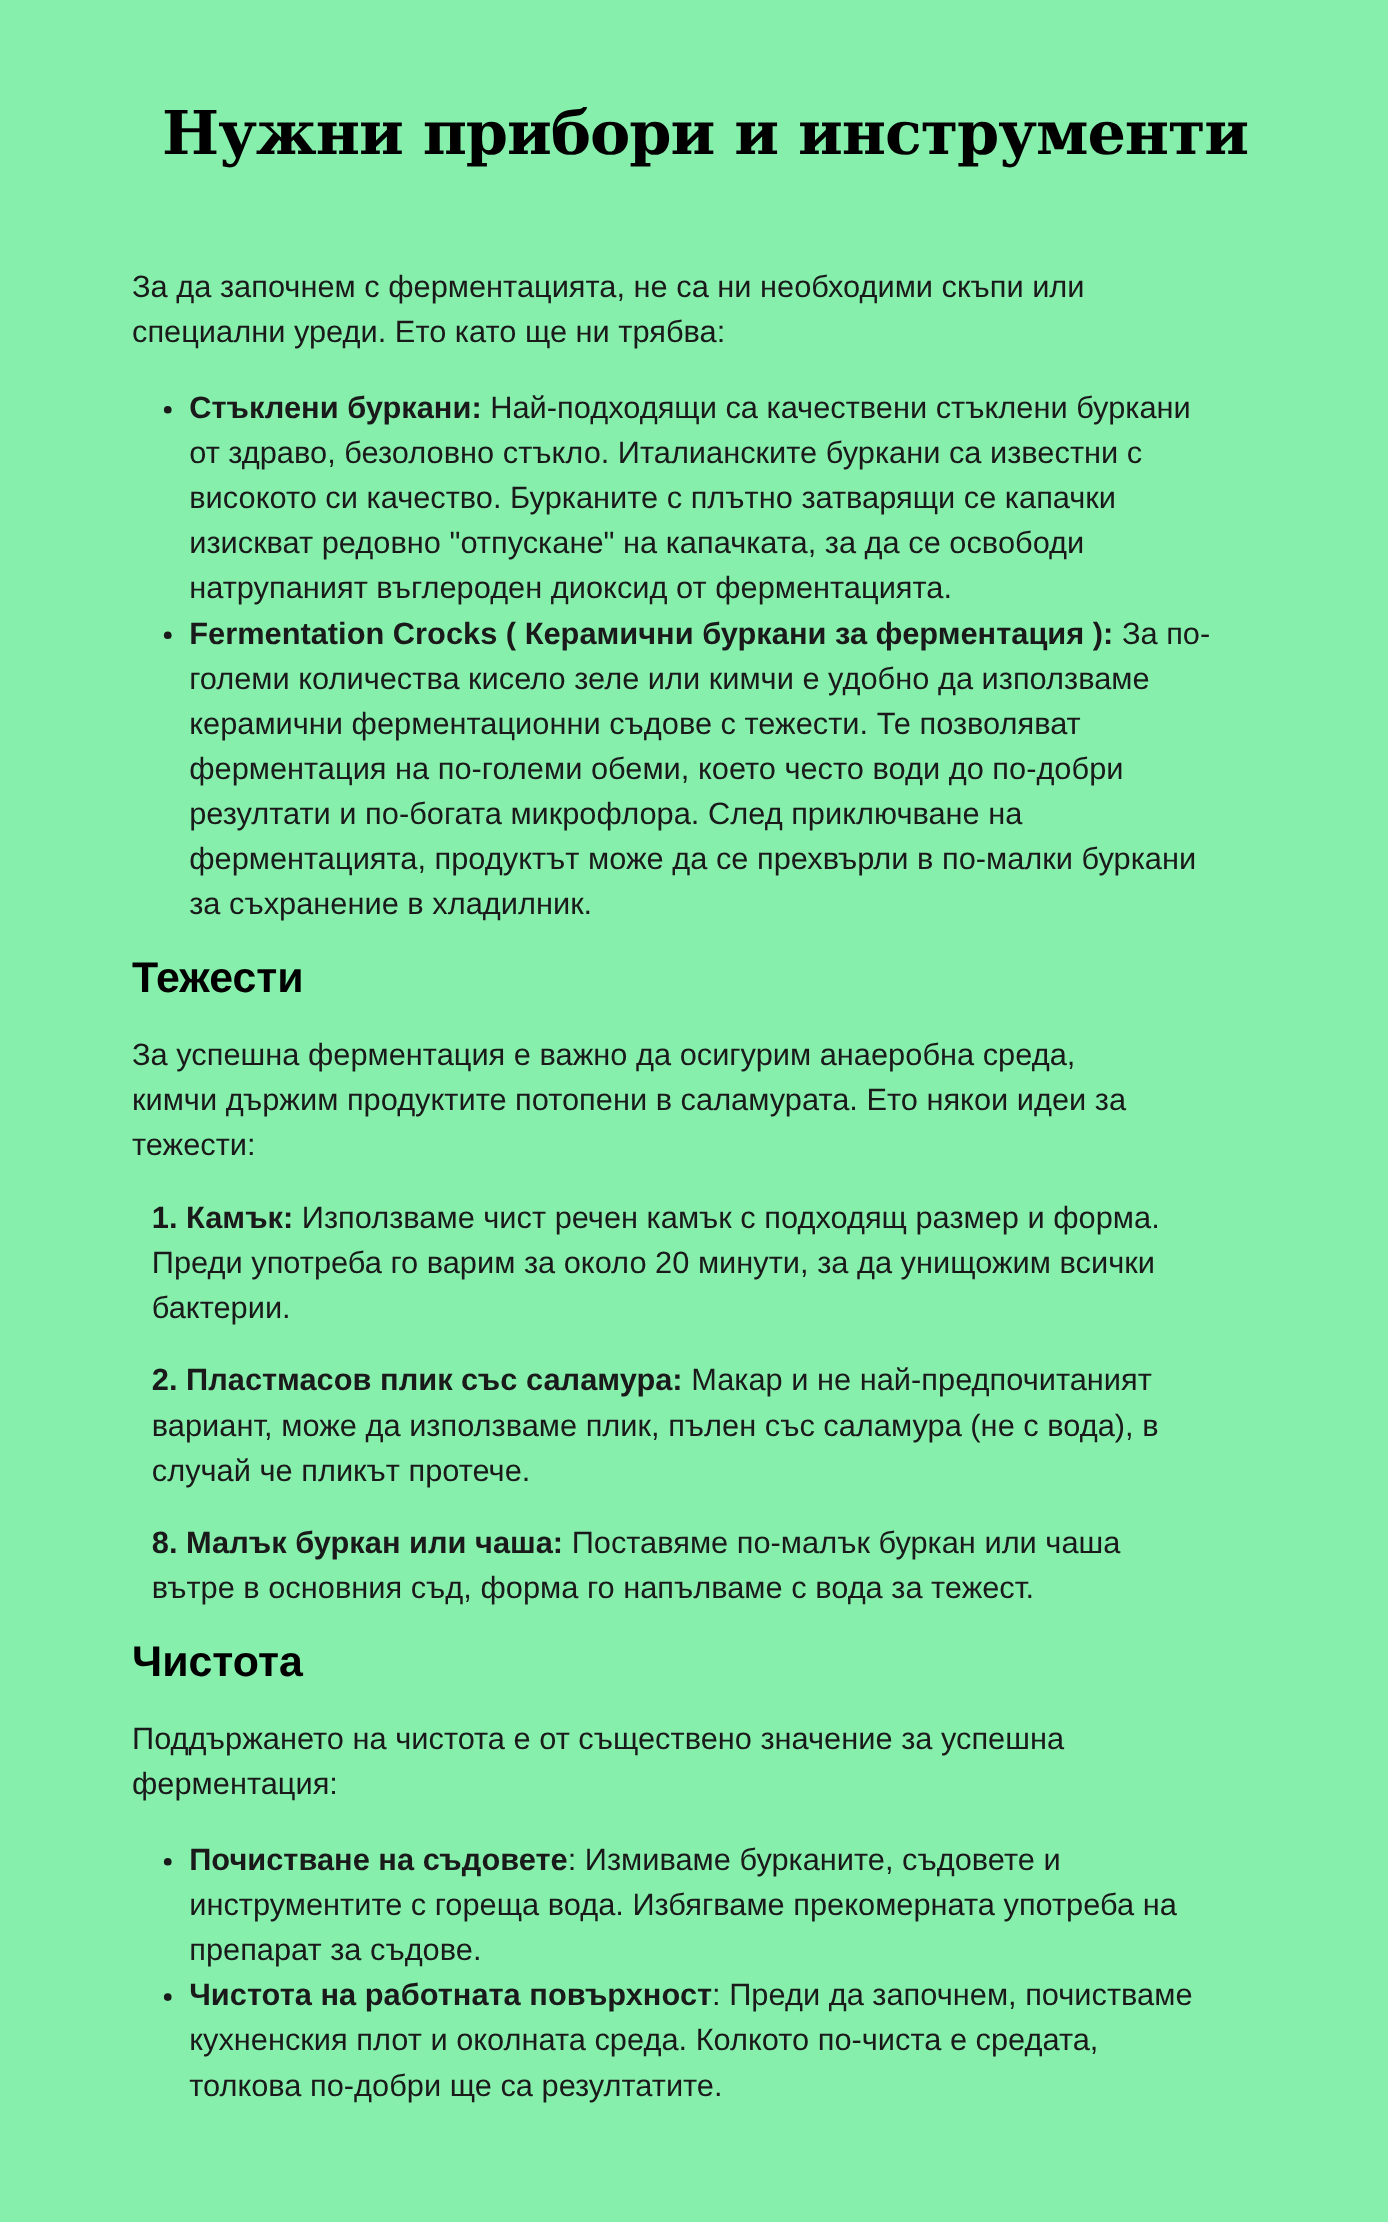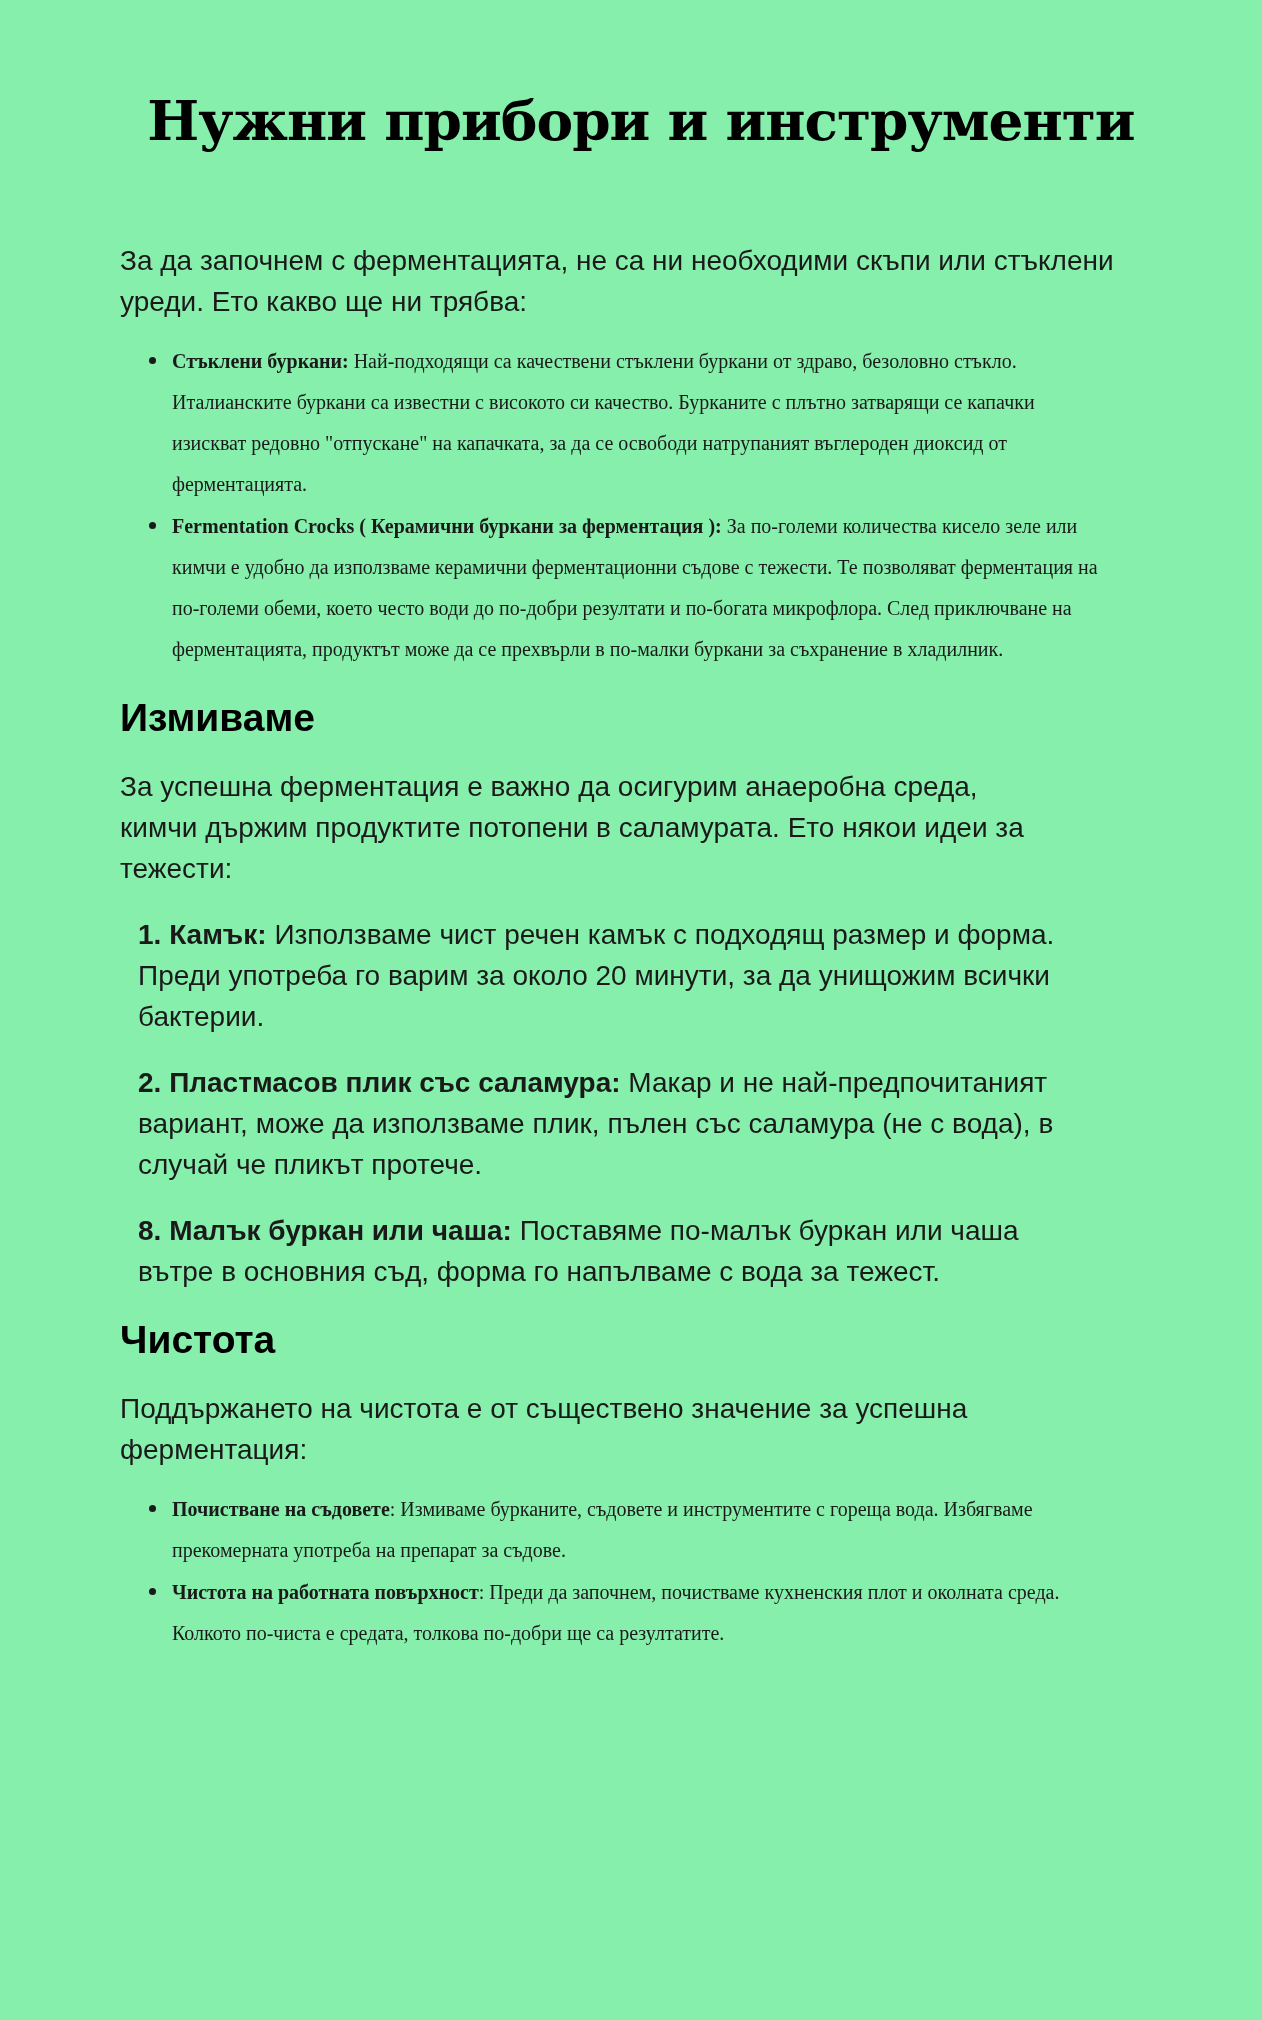--- a/index.html
+++ b/index.html
@@ -30,27 +30,26 @@
   }
   h2.section-heading {
     font-size: 39px;
     line-height: 48px;
     font-weight: 700;
     color: #000000;
     margin-top: 24px;
     letter-spacing: 0px;
   }
   ul.doc-list {
-    margin: 18px 0 0 0;
+    margin: 28px 0 0 0;
     padding-left: 50px;
     padding-right: 55px;
     list-style: disc outside;
-    font-size: 20px;
+    font-size: 28px;
     line-height: 41px;
-    font-family: Liberation Serif, serif;
   }
   ul.doc-list li { padding-left: 2px; }
   ul.doc-list li::marker { color: #1a1a1a; font-size: 24px; }
   .para {
     font-size: 28px;
     line-height: 41px;
     margin-top: 24px;
     max-width: 925px;
   }
   .num-item {
@@ -61,28 +60,28 @@
   }
   .b { font-weight: 700; }
 </style>
 </head>
 <body>
 
 <div class="page">
 
   <h1 class="doc-title">Нужни прибори и инструменти</h1>
 
-  <p class="intro">За да започнем с ферментацията, не са ни необходими скъпи или стъклени уреди. Ето какво ще ни трябва:</p>
+  <p class="intro">За да започнем с ферментацията, не са ни необходими скъпи или специални уреди. Ето като ще ни трябва:</p>
 
   <ul class="doc-list">
     <li><span class="b">Стъклени буркани:</span><span> Най-подходящи са качествени стъклени буркани от здраво, безоловно стъкло. Италианските буркани са известни с високото си качество. Бурканите с плътно затварящи се капачки изискват редовно "отпускане" на капачката, за да се освободи натрупаният въглероден диоксид от ферментацията.</span></li>
     <li><span class="b">Fermentation Crocks ( Керамични буркани за ферментация ):</span><span> За по-големи количества кисело зеле или кимчи е удобно да използваме керамични ферментационни съдове с тежести. Те позволяват ферментация на по-големи обеми, което често води до по-добри резултати и по-богата микрофлора. След приключване на ферментацията, продуктът може да се прехвърли в по-малки буркани за съхранение в хладилник.</span></li>
   </ul>
 
-  <h2 class="section-heading">Измиваме</h2>
+  <h2 class="section-heading">Тежести</h2>
   <p class="para">За успешна ферментация е важно да осигурим анаеробна среда, кимчи държим продуктите потопени в саламурата. Ето някои идеи за тежести:</p>
   <p class="num-item"><span class="b">1. Камък:</span><span> Използваме чист речен камък с подходящ размер и форма. Преди употреба го варим за около 20 минути, за да унищожим всички бактерии.</span></p>
   <p class="num-item"><span class="b">2. Пластмасов плик със саламура:</span><span> Макар и не най-предпочитаният вариант, може да използваме плик, пълен със саламура (не с вода), в случай че пликът протече.</span></p>
   <p class="num-item"><span class="b">8. Малък буркан или чаша:</span><span> Поставяме по-малък буркан или чаша вътре в основния съд, форма го напълваме с вода за тежест.</span></p>
 
   <h2 class="section-heading">Чистота</h2>
   <p class="para">Поддържането на чистота е от съществено значение за успешна ферментация:</p>
   <ul class="doc-list">
     <li><span class="b">Почистване на съдовете</span><span>: Измиваме бурканите, съдовете и инструментите с гореща вода. Избягваме прекомерната употреба на препарат за съдове.</span></li>
     <li><span class="b">Чистота на работната повърхност</span><span>: Преди да започнем, почистваме кухненския плот и околната среда. Колкото по-чиста е средата, толкова по-добри ще са резултатите.</span></li>

